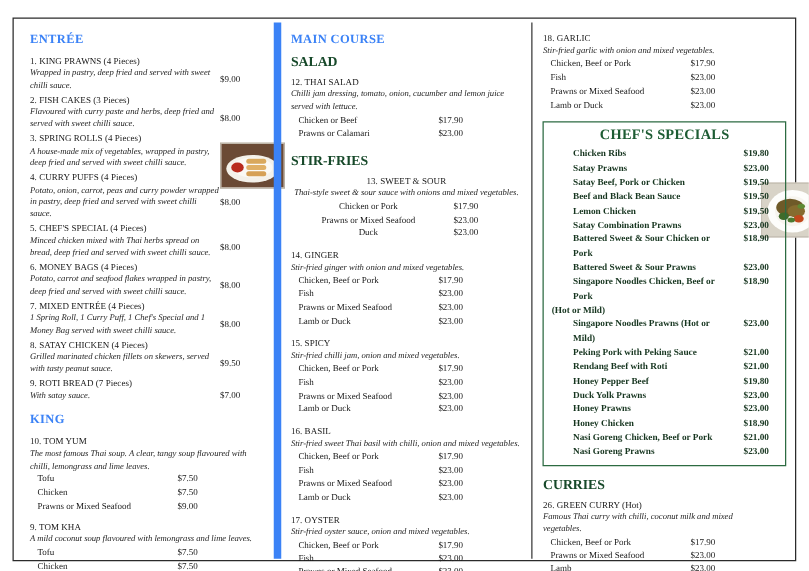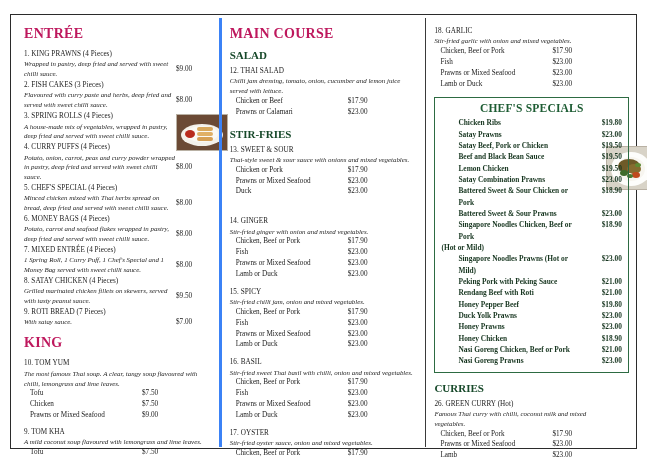--- a/index.html
+++ b/index.html
@@ -23,28 +23,28 @@
     pointer-events: none;
   }
   .columns {
     position: relative;
     display: flex;
     height: 100%;
     padding: 10px 4px 4px 4px;
   }
   .col { position: relative; }
   .col-left   { width: 210px; padding: 8px 6px 0 14px; }
-  .col-mid    { width: 208px; padding: 8px 6px 0 8px; border-left: 3px solid #3b82f6; margin-left: 2px;}
+  .col-mid    { width: 208px; padding: 8px 6px 0 8px; border-left: 6px solid #3b82f6; margin-left: 2px;}
   .col-right  { width: 215px; padding: 8px 8px 0 8px; border-left: 1px solid #3a3a3a; margin-left: 2px;}
 
   .sec-head {
     font-family: "Liberation Serif", serif;
     font-weight: bold;
-    color: #be185d;
-    font-size: 14px;
+    color: #3b82f6;
+    font-size: 10px;
     letter-spacing: .3px;
     margin-bottom: 7px;
   }
   .sub-head {
     font-weight: bold;
     color: #17492a;
     font-size: 11px;
     margin: 6px 0 5px 0;
   }
   .item { margin-bottom: 1px; position: relative; }
@@ -100,21 +100,21 @@
   }
   .sp-row {
     display: flex;
     justify-content: space-between;
     font-size: 7.4px;
     font-weight: bold;
     color: #16351f;
     line-height: 1.53;
   }
   .sp-name { flex: 1; padding-right: 4px; margin-left: 17px; }
-  .sp-price { width: 34px; text-align: right; }
+  .sp-price { width: 34px; text-align: center; }
   .sp-sub { font-size: 7.4px; font-weight: bold; color:#16351f; line-height:1.53;}
 </style>
 </head>
 <body>
 
 <div id="menu-page">
   <div class="page-frame"></div>
 
   <div class="columns">
 
@@ -245,21 +245,21 @@
               <span class="opt-price">$17.90</span>
             </div>
             <div class="opt-row">
               <span class="opt-name">Prawns or Calamari</span>
               <span class="opt-price">$23.00</span>
             </div>
           </div>
         </div>
       <div class="sub-head" style="margin-top:10px;">STIR-FRIES</div>
       <div id="stirfry-list">
-          <div class="item" style="margin-bottom: 19px;">
+          <div class="item" style="margin-bottom: 7px; text-align: center;">
             <div class="item-title">13. SWEET &amp; SOUR</div>
             <div class="item-desc wide">Thai-style sweet &amp; sour sauce with onions and mixed vegetables.</div>
             <div class="opt-row">
               <span class="opt-name">Chicken or Pork</span>
               <span class="opt-price">$17.90</span>
             </div>
             <div class="opt-row">
               <span class="opt-name">Prawns or Mixed Seafood</span>
               <span class="opt-price">$23.00</span>
             </div>

